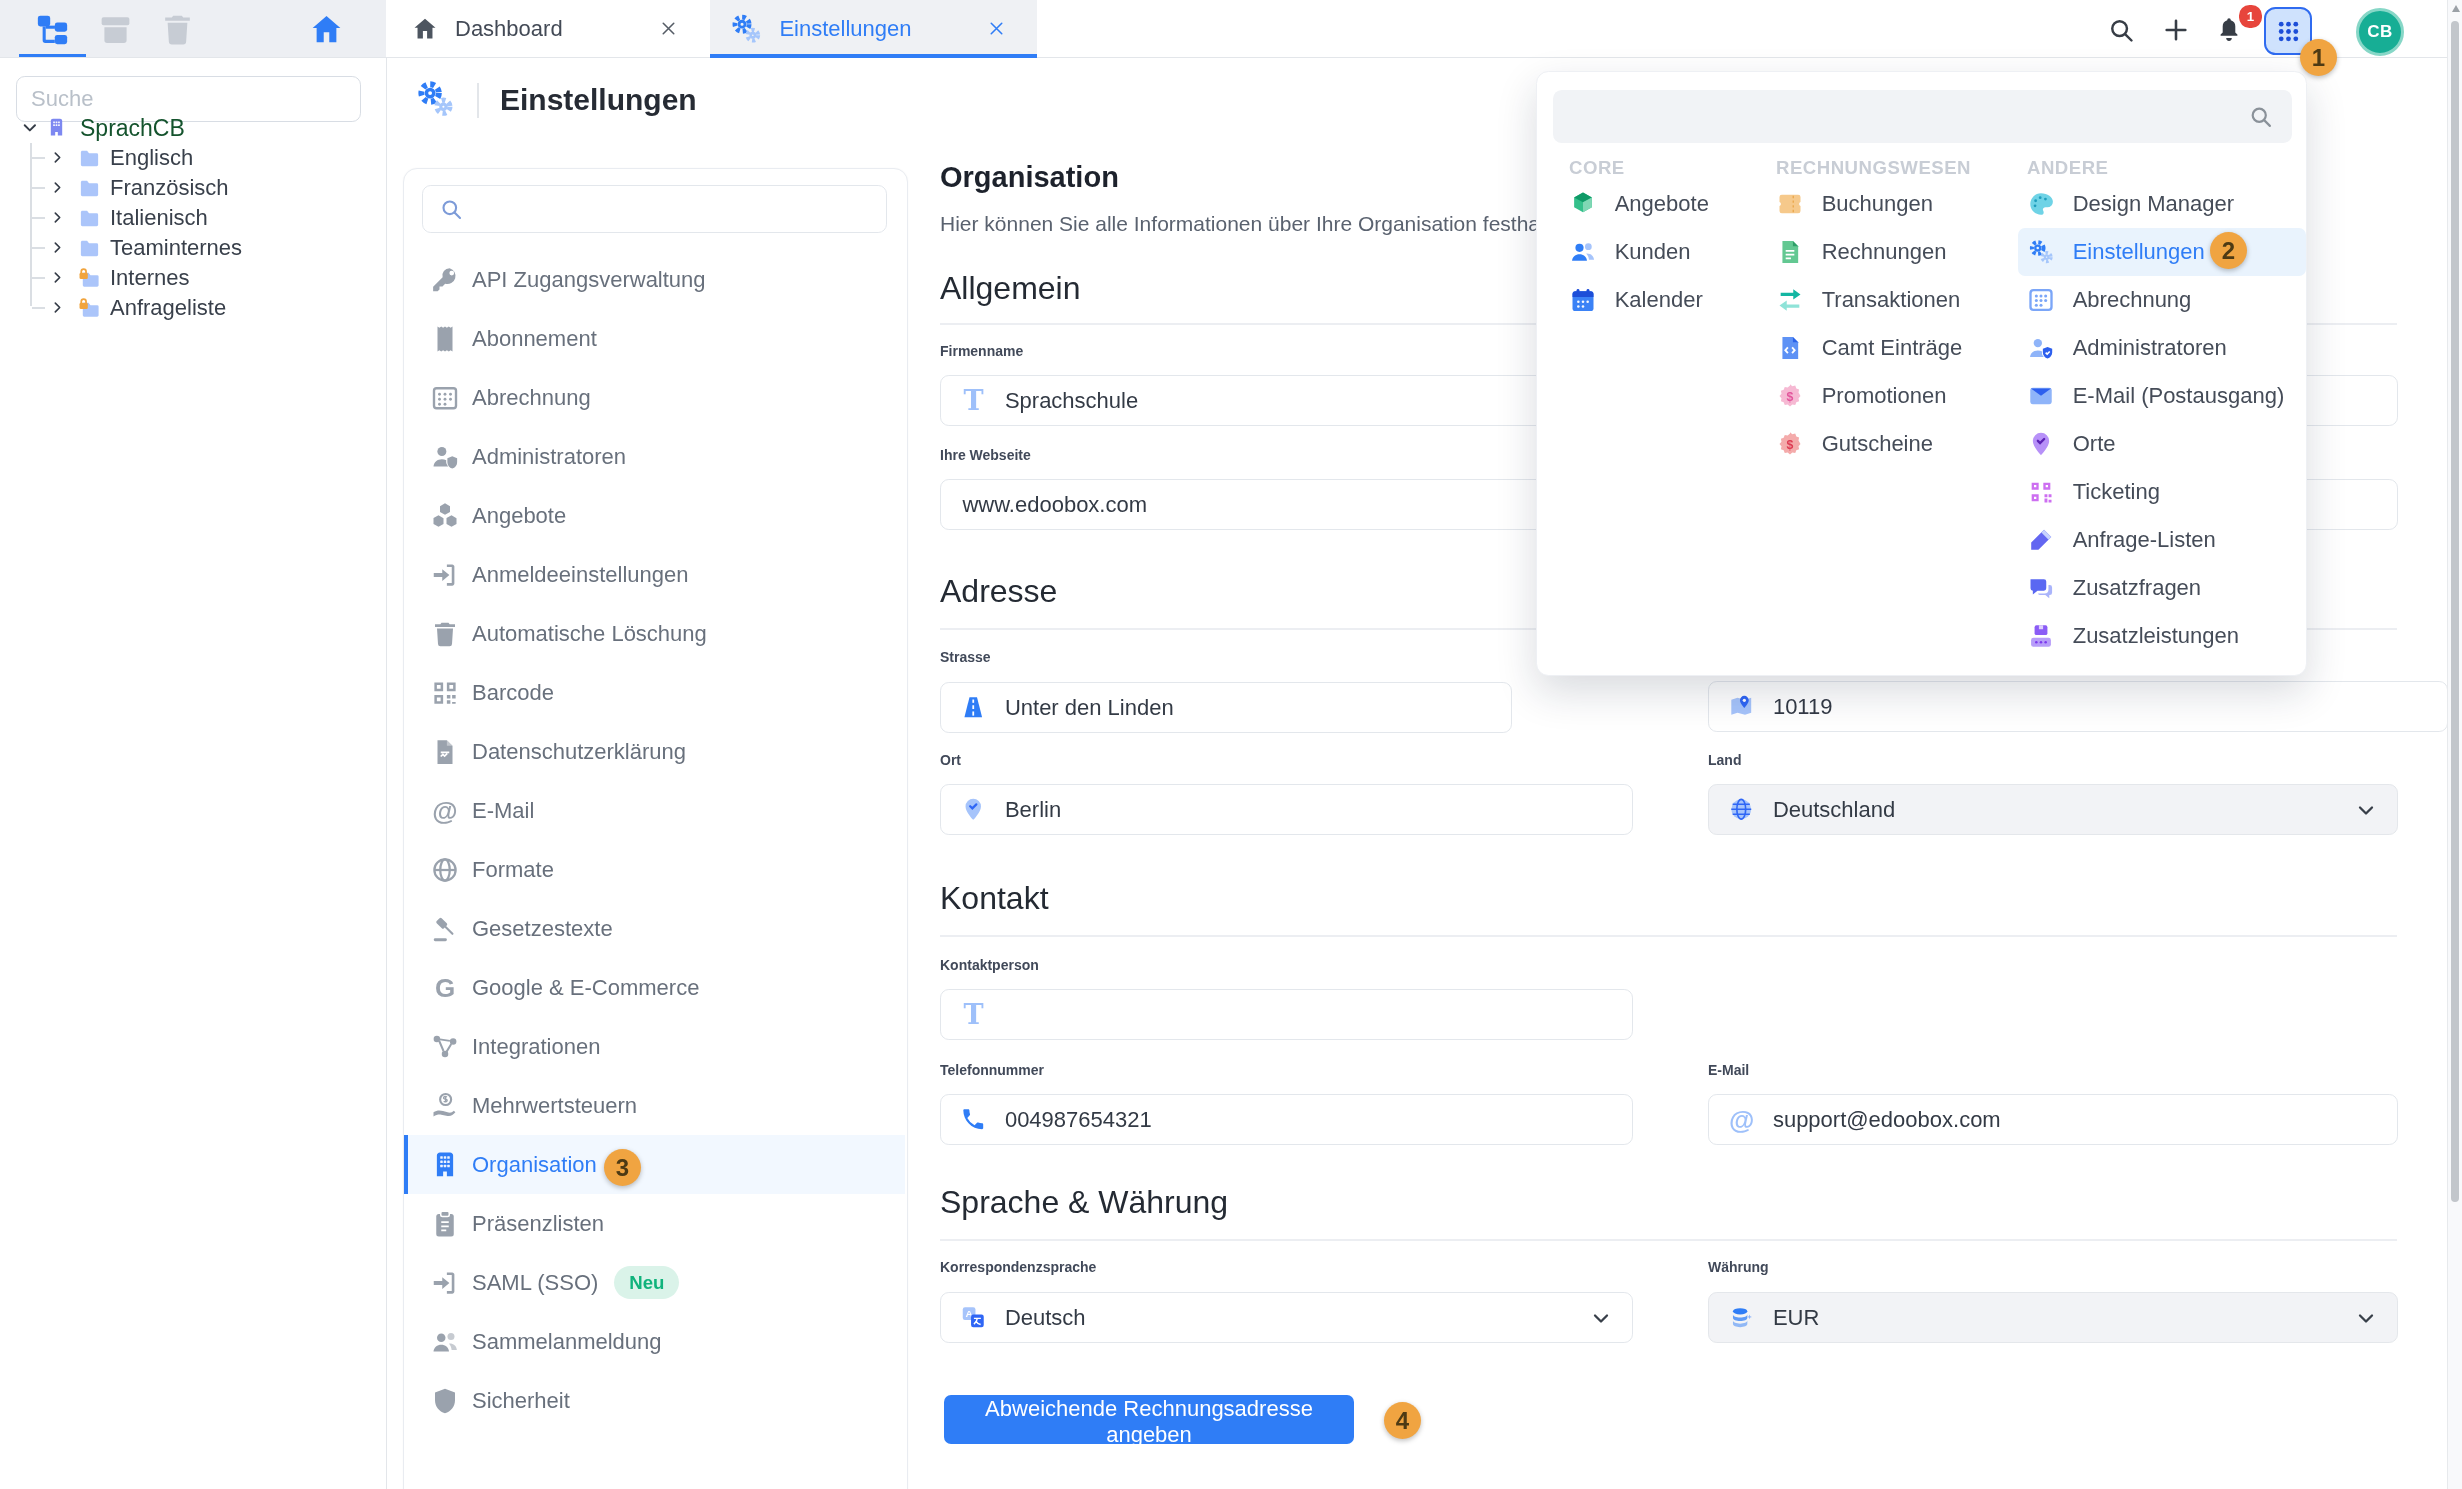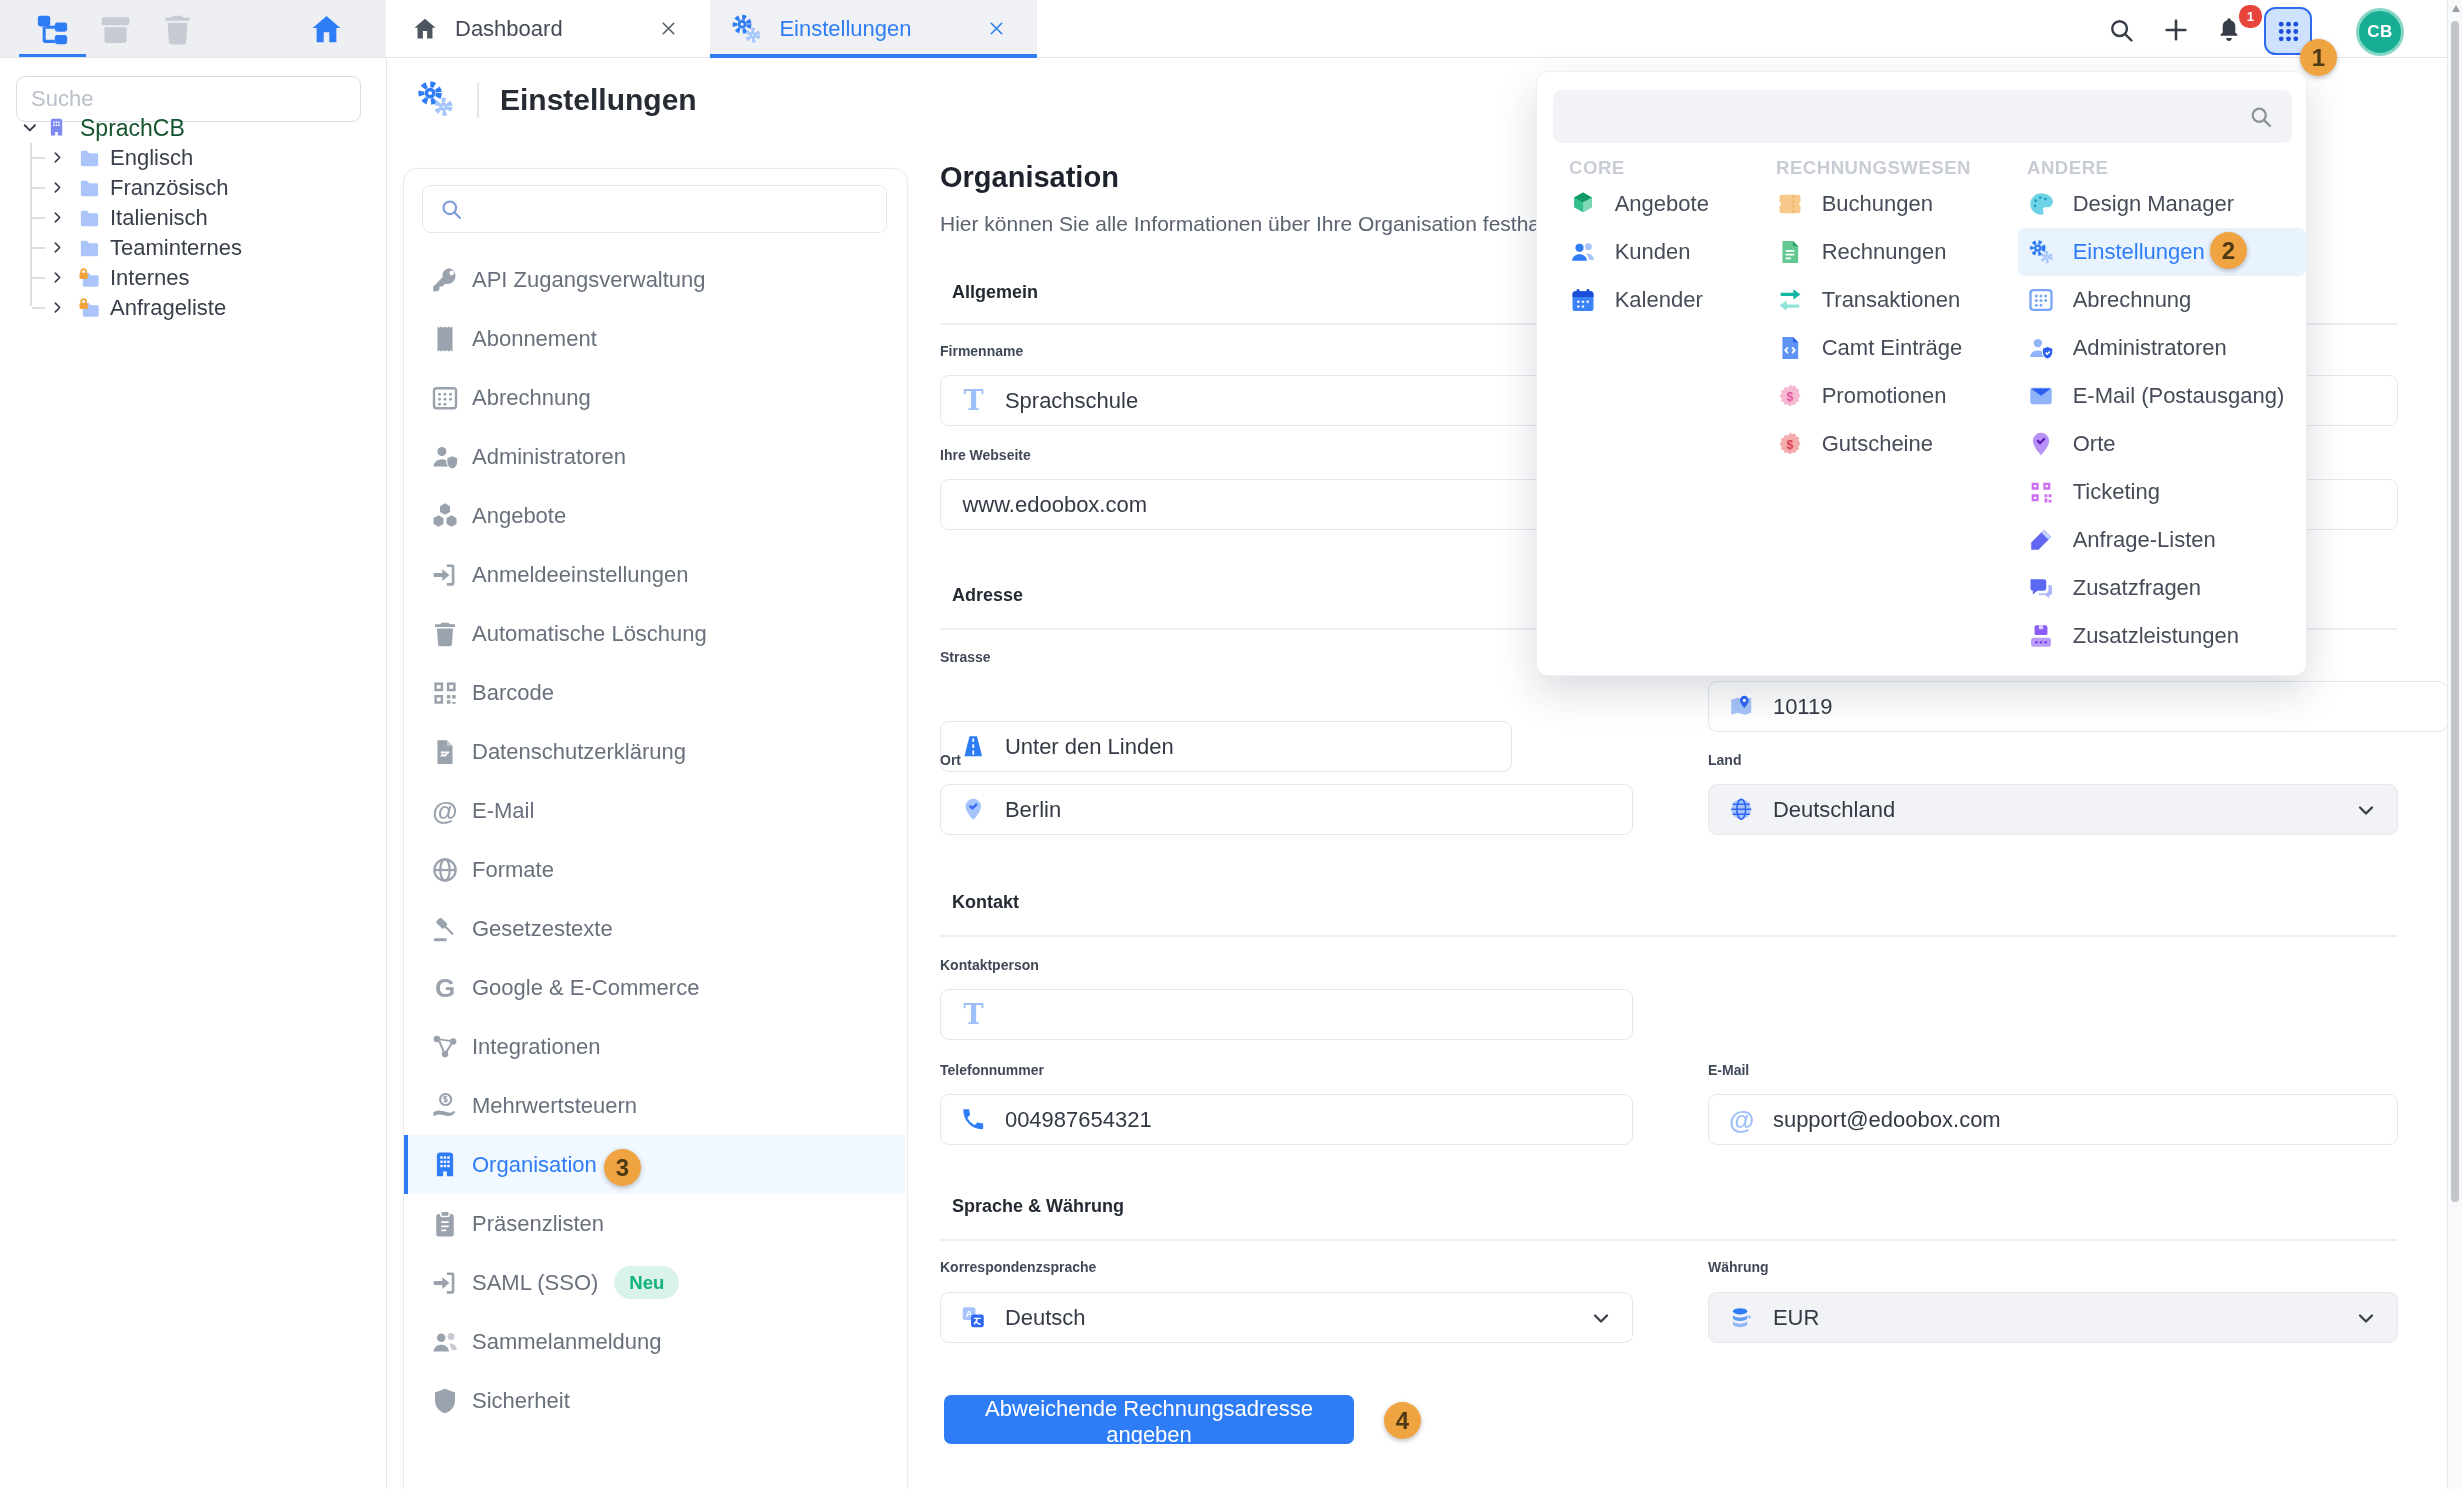--- a/index.html
+++ b/index.html
@@ -71,21 +71,21 @@
   .mi.selected{background:#f2f8ff;}
   .mi.selected::before{content:'';position:absolute;left:0;top:0;bottom:0;width:4.4px;background:#2f7df6;}
   .mi.selected .mic,.mi.selected .ml{color:#2f7df6;}
   .pill{margin-left:16px;padding:5.3px 15px;border-radius:883px;font-size:18.6px;font-weight:600;}
   .pill.beta{background:#fcefdb;color:#f2a60d;}
   .pill.neu{background:#daf3e9;color:#10b37c;}
 
   
   .form-h2{position:absolute;left:940px;top:161px;margin:0;font-size:29px;font-weight:700;color:#1d222c;}
   .form-sub{position:absolute;left:940px;top:212px;margin:0;font-size:21px;color:#5a626f;white-space:nowrap;}
-  .sec{position:absolute;margin:12px;font-size:18px;font-weight:700;color:#242a33;left:940px;}
+  .sec{position:absolute;margin:0;font-size:32px;font-weight:400;color:#242a33;left:940px;}
   .sec-hr{position:absolute;left:940px;width:1457px;height:1.8px;background:#eceef2;}
   .flabel{position:absolute;font-size:14px;font-weight:600;color:#414959;white-space:nowrap;}
   .fld{position:absolute;height:51px;border:1.8px solid #e3e7ec;border-radius:8.8px;background:#fff;box-sizing:border-box;
       display:flex;align-items:center;padding:0 19.4px;gap:16px;}
   .fld.gray{background:#f2f3f6;border-color:#e4e7eb;}
   .fld .fic{width:26.5px;height:26.5px;flex:none;color:#2f7df6;}
   .fld .fic.light{color:#9ec0fa;}
   .fld input{flex:1;min-width:0;border:none;outline:none;background:transparent;font-family:inherit;font-size:22px;color:#333a45;}
   .fld .caret{width:24px;height:24px;flex:none;color:#383f49;margin-left:auto;}
   .alt-btn{position:absolute;left:944px;top:1395px;width:410px;height:49px;background:#2f7df6;border:none;border-radius:7px;
@@ -587,21 +587,21 @@
   <div class="fld" style="left:940px;top:479px;width:693px">
     <input readonly="" value="www.edoobox.com" style="">
   </div>
   <div class="fld" style="left:1708px;top:479px;width:690px">
     <input readonly="" value="" style="">
   </div>
 
   <h3 class="sec" style="top:573px">Adresse</h3>
   <div class="sec-hr" style="top:628px"></div>
   <label class="flabel" style="left:940px;top:649px">Strasse</label>
-  <div class="fld" style="left:940px;top:721px;width:572px">
+  <div class="fld" style="left:940px;top:682px;width:572px">
     <span class="ic fic">
         <svg viewBox="0 0 24 24">
           <path d="M8.6 3h6.8L20 21H4L8.6 3z" fill="#2f7df6"></path>
           <g fill="#fff">
             <rect x="11.2" y="5" width="1.6" height="3"></rect>
             <rect x="11.2" y="10.2" width="1.6" height="3.4"></rect>
             <rect x="11.2" y="15.8" width="1.6" height="3.8"></rect>
           </g>
         </svg>
       </span>

